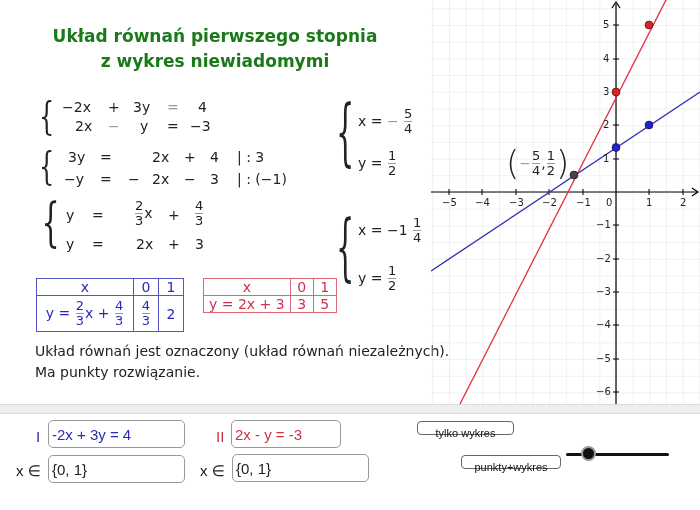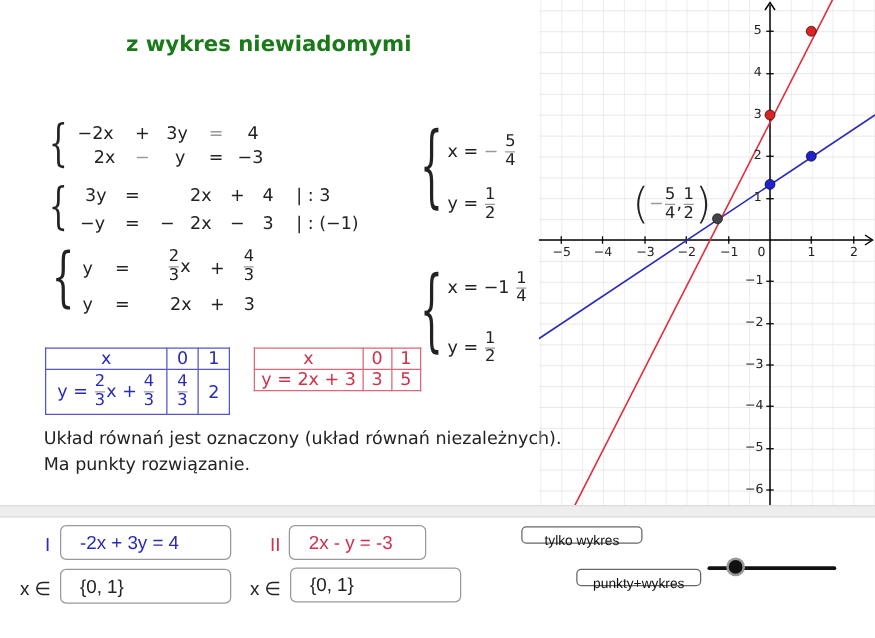--- a/index.html
+++ b/index.html
@@ -11,28 +11,29 @@
   .frac{display:inline-flex;flex-direction:column;align-items:center;vertical-align:middle;font-size:13px;line-height:14px;margin:0 1px;}
   .frac .bar{border-top:1px solid #999;width:100%;}
   .cell{position:absolute;white-space:nowrap;}
   table.vt{position:absolute;border-collapse:collapse;font-size:14px;}
   table.vt td{border:1px solid;text-align:center;padding:0 5px;}
   .blue{color:#2a2ab8;}
   .red{color:#d0304a;}
   .note{left:35px;top:341px;font-size:14px;line-height:21px;color:#222;}
   .graph{left:431px;top:0;width:269px;height:404px;}
   .bottombar{left:0;top:404px;width:700px;height:8px;background:#eeeeee;border-top:1px solid #dcdcdc;border-bottom:1px solid #dcdcdc;}
-  .inp{position:absolute;height:28px;border:1px solid #999;border-radius:5px;background:#fff;font-size:15px;line-height:28px;padding-left:15px;box-sizing:border-box;font-family:"Liberation Sans",sans-serif;}
+  .inp{position:absolute;height:28px;border:1px solid #999;border-radius:5px;background:#fff;font-size:15px;line-height:28px;padding-left:3px;box-sizing:border-box;font-family:"Liberation Sans",sans-serif;}
   .lbl{position:absolute;font-size:15px;font-family:"Liberation Sans",sans-serif;}
   .btn{position:absolute;height:14px;border:1px solid #666;border-radius:4px;background:#fff;font-size:11px;font-family:"Liberation Sans",sans-serif;text-align:center;line-height:23px;box-sizing:border-box;color:#111;}
 </style>
 </head>
 <body>
 
 <div class="abs title">
+  <div>Układ równań pierwszego stopnia</div>
   <div>z wykres niewiadomymi</div>
 </div>
 
 <div class="abs math" style="left:32px;top:95px;width:260px;height:48px;">
   <div class="abs brace" style="left:2px;top:-6px;font-size:40px;line-height:52px;transform:scaleX(0.6);">{</div>
   <span class="cell" style="left:30px;top:4px;">−2x</span>
   <span class="cell" style="left:76px;top:4px;">+</span>
   <span class="cell" style="left:101px;top:4px;">3y</span>
   <span class="cell" style="left:135px;top:4px;color:#999;">=</span>
   <span class="cell" style="left:166px;top:4px;">4</span>

